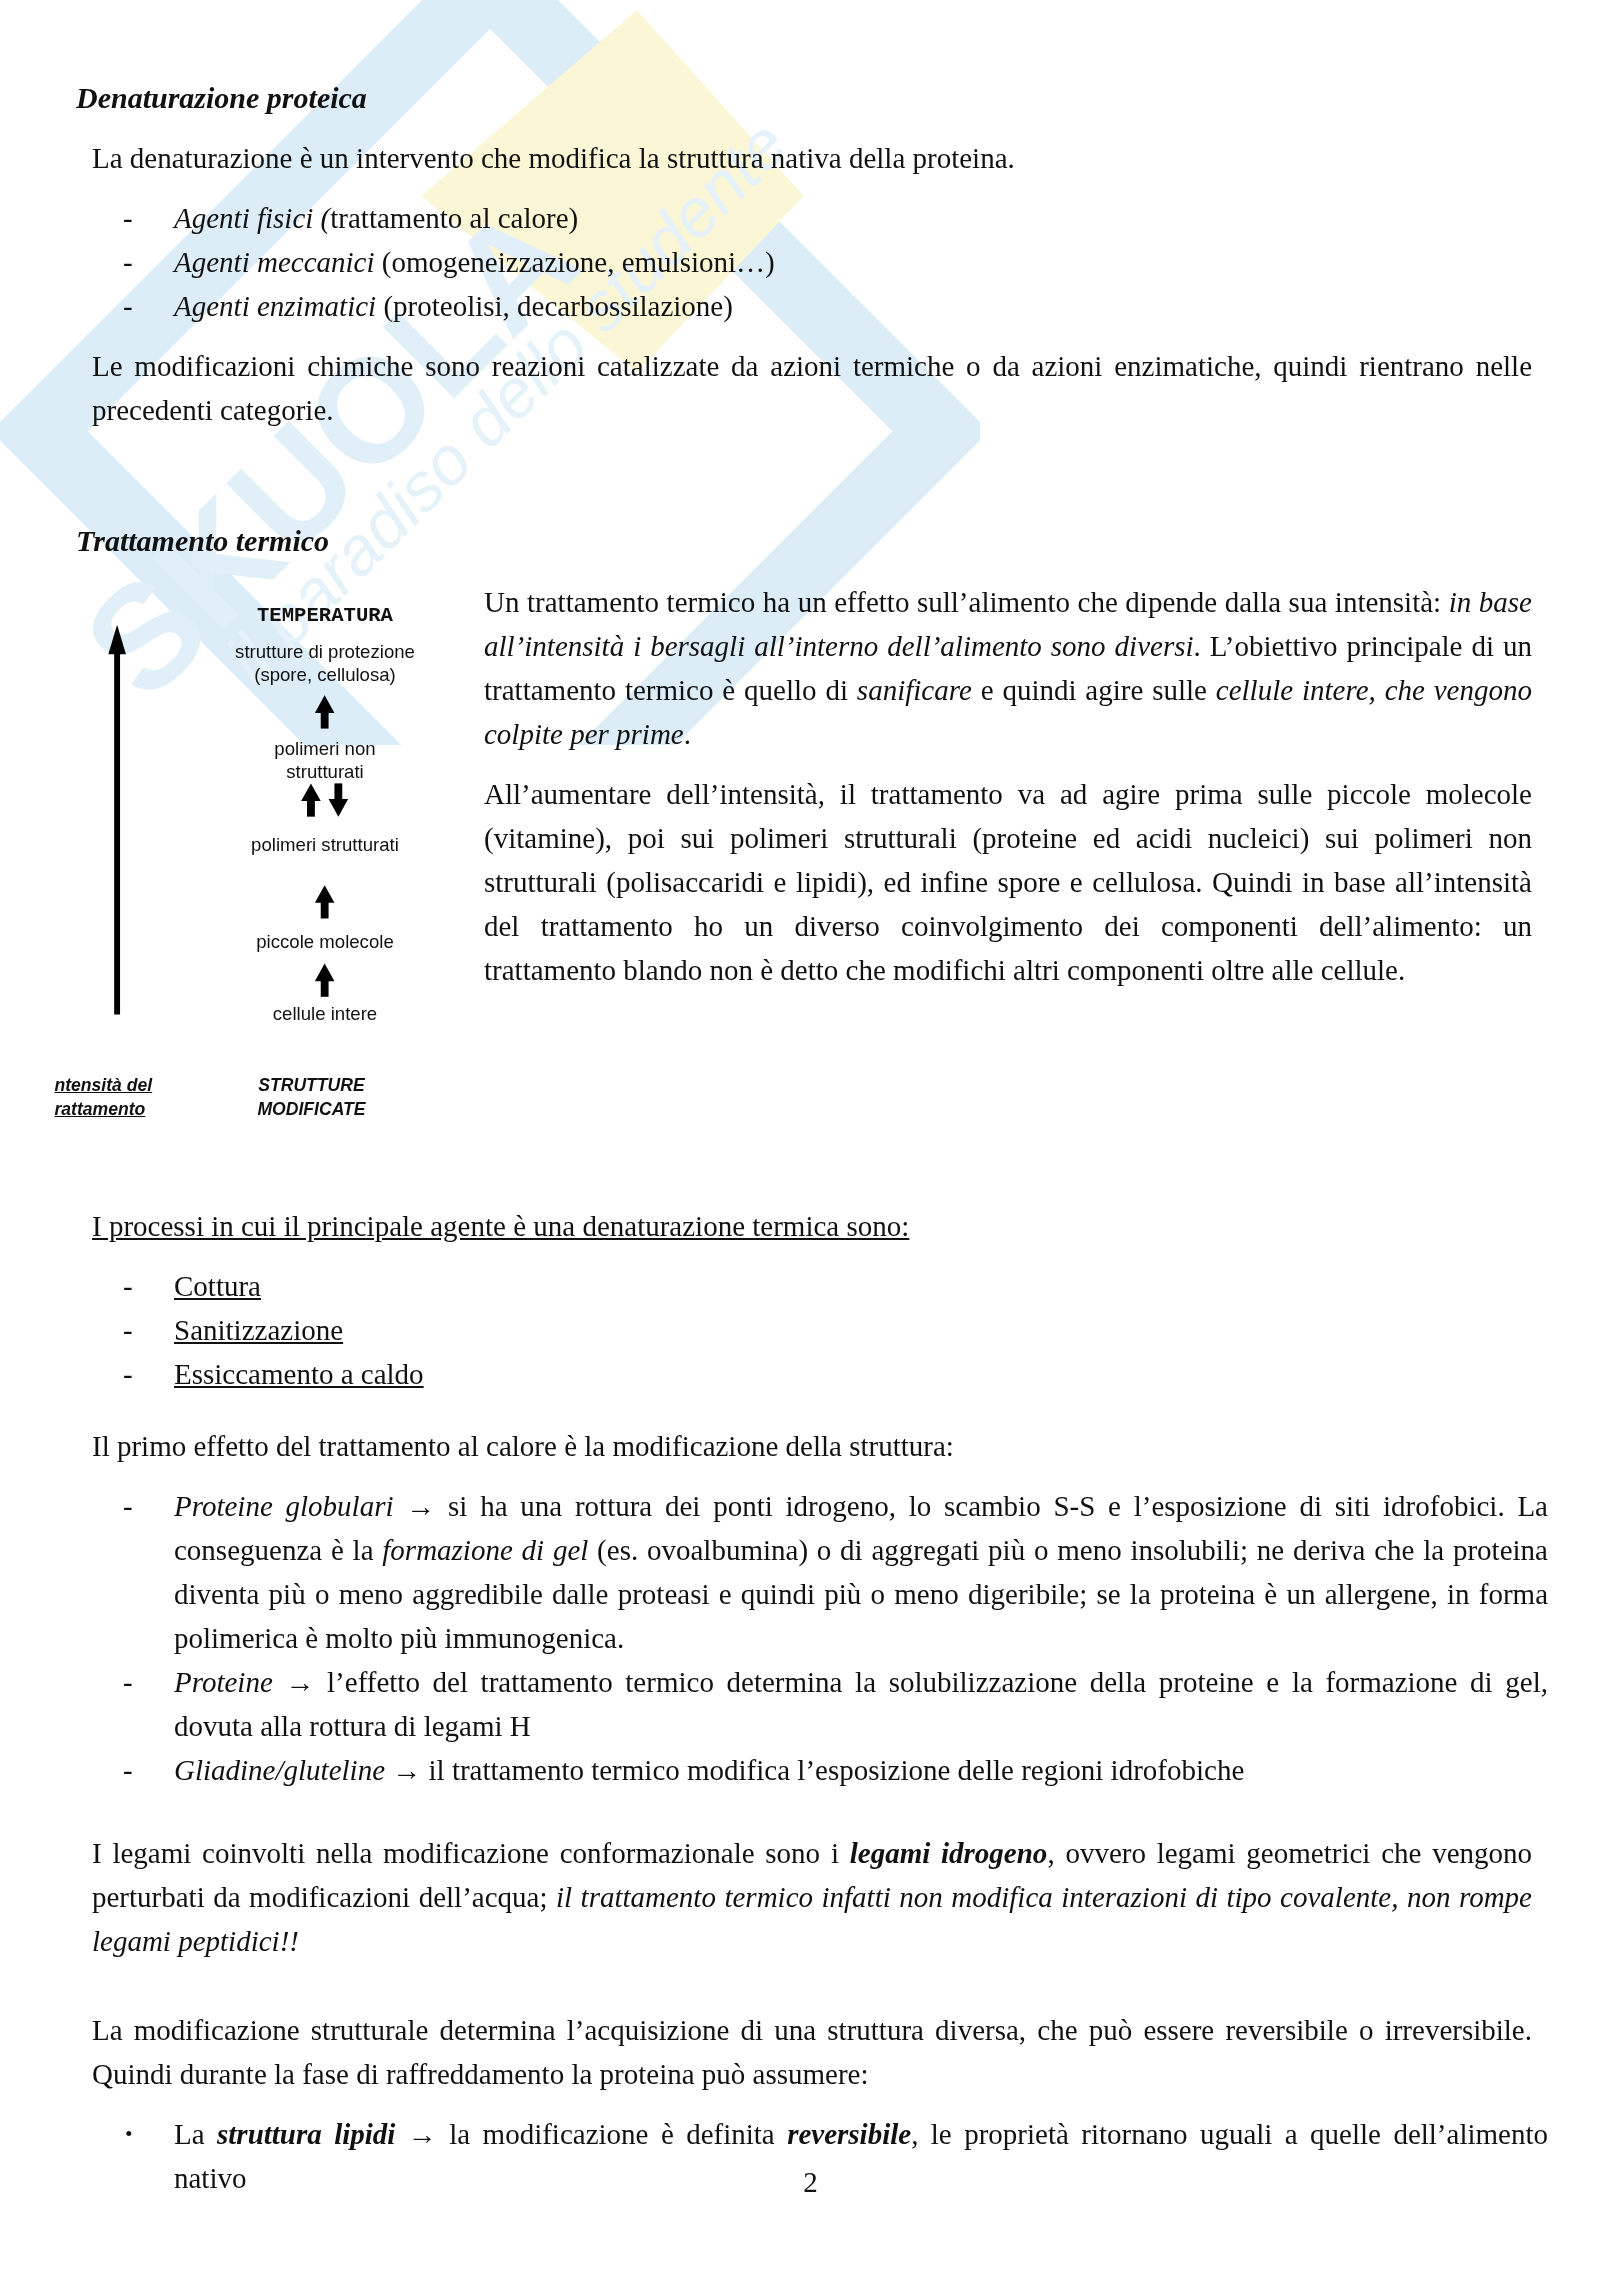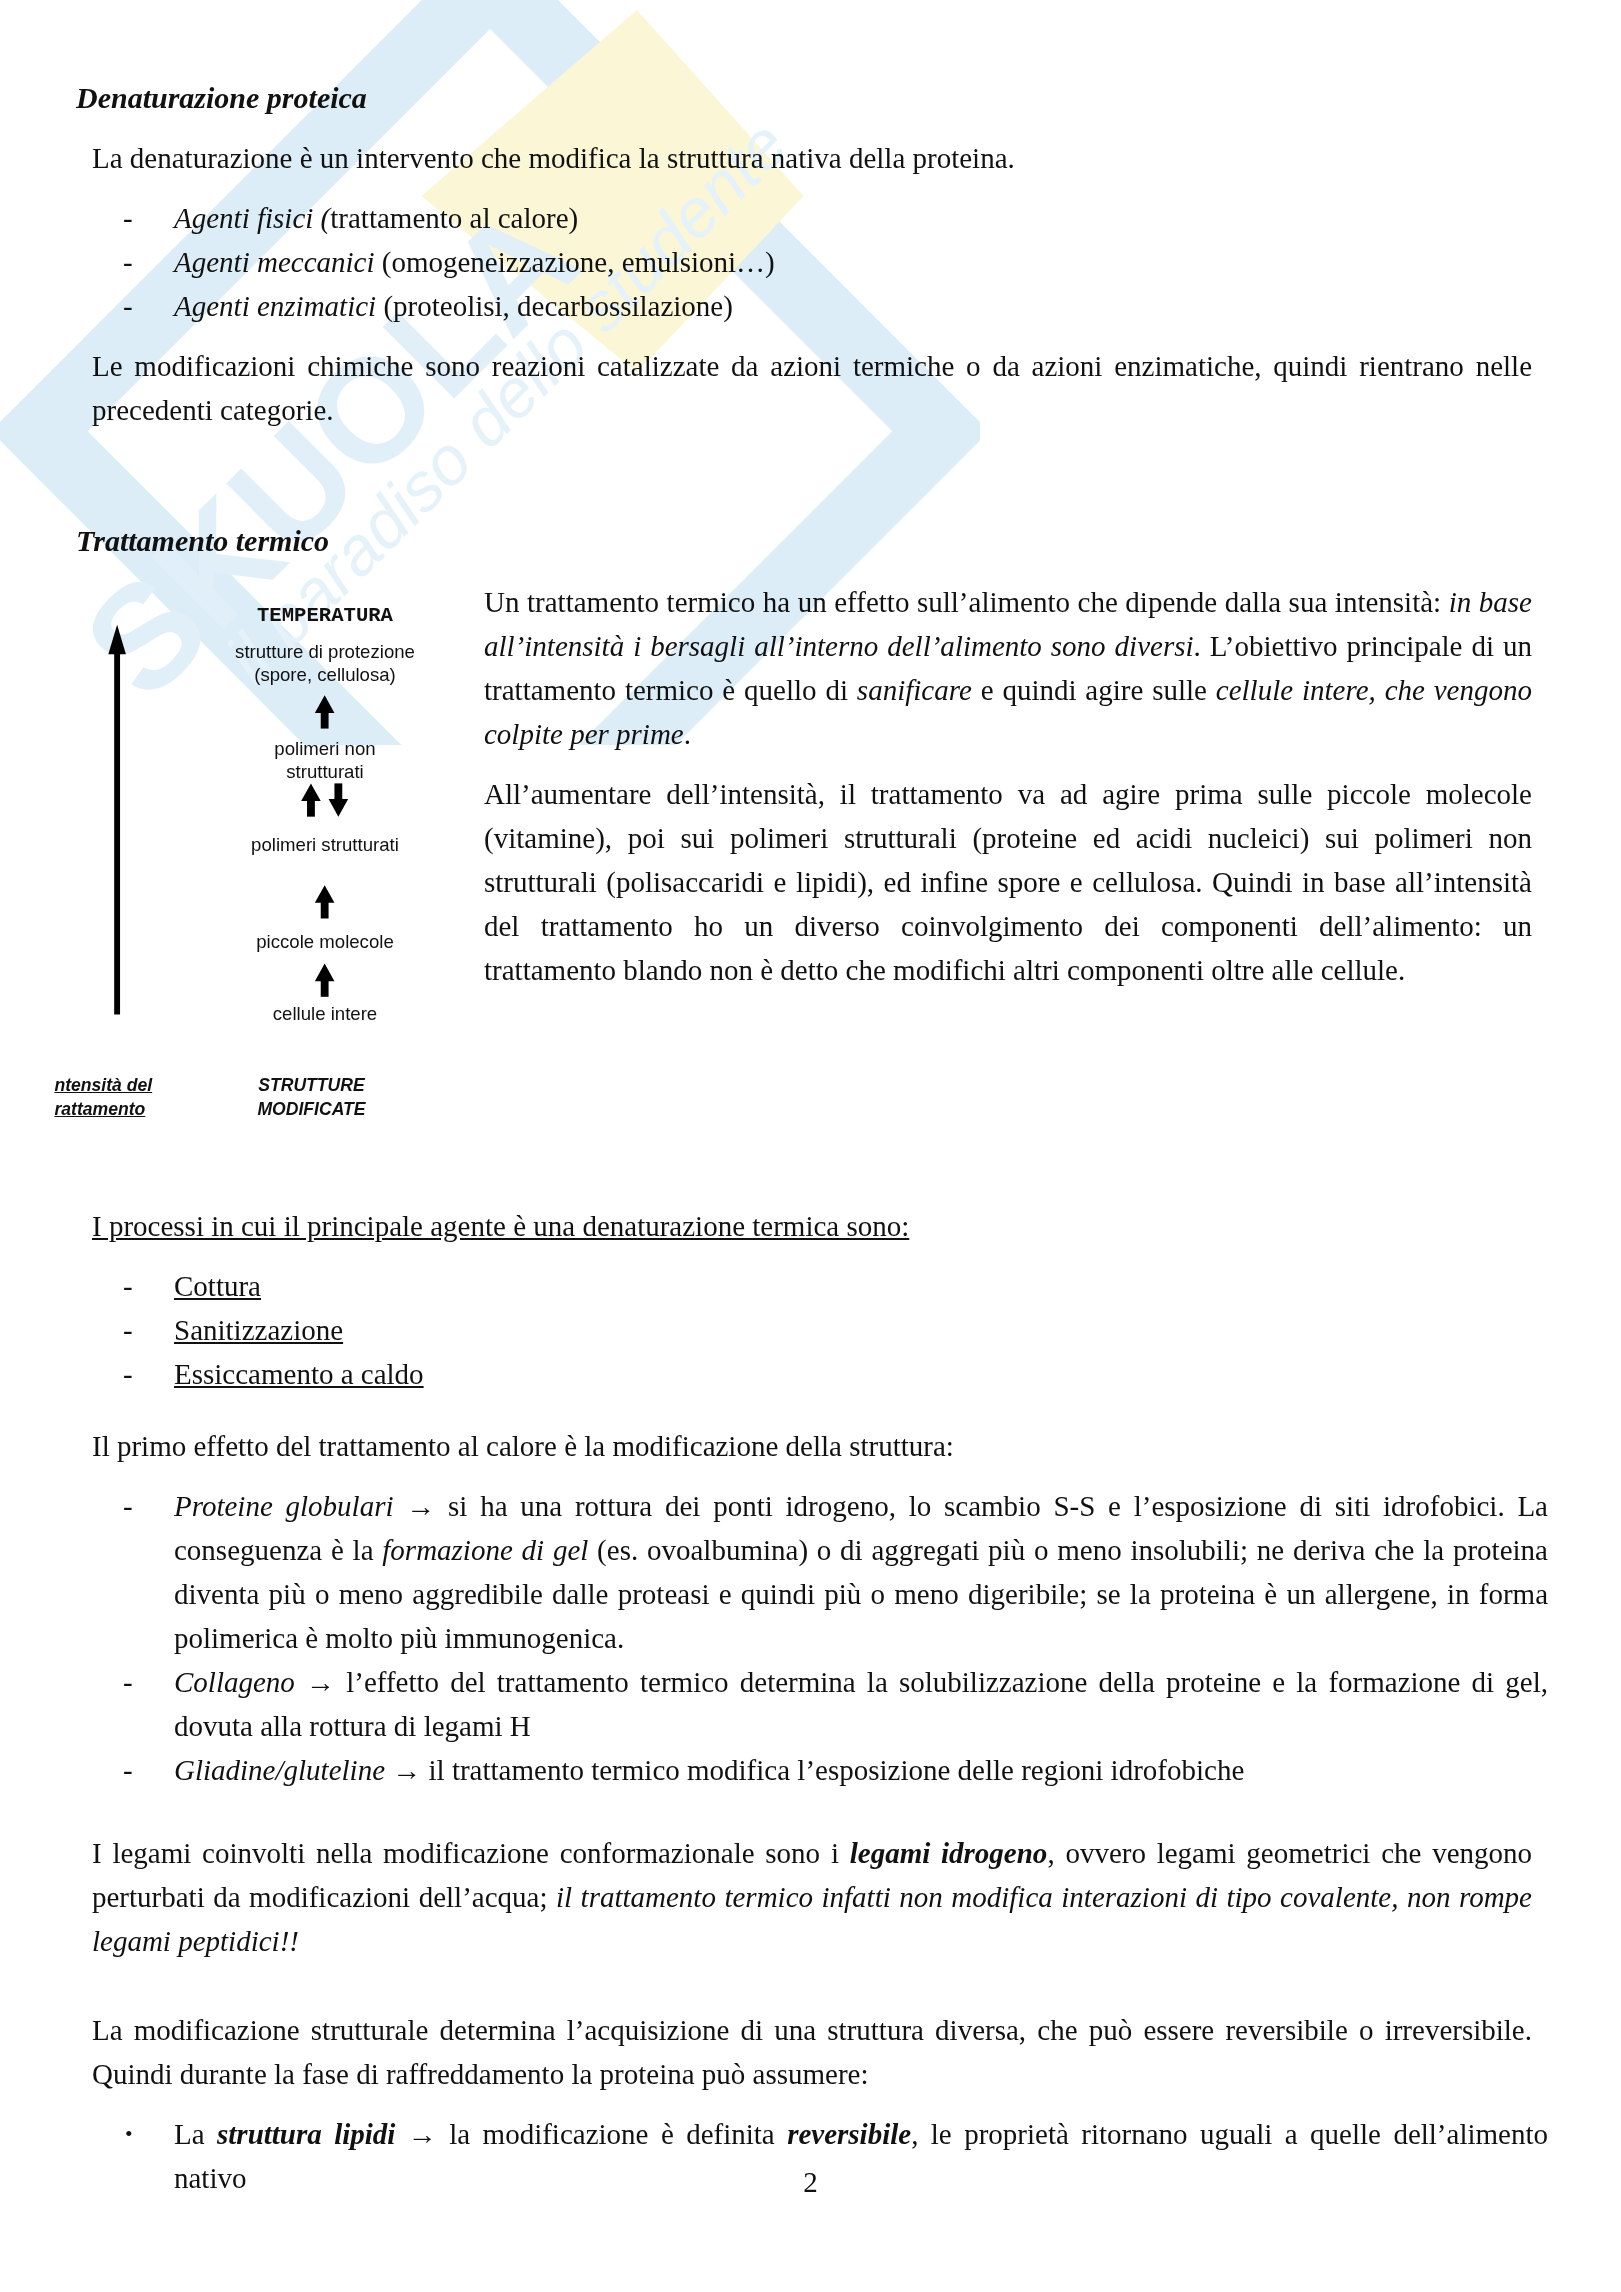--- a/index.html
+++ b/index.html
@@ -108,21 +108,21 @@
       <li><span class="mk">-</span><span>Cottura</span></li>
       <li><span class="mk">-</span><span>Sanitizzazione</span></li>
       <li><span class="mk">-</span><span>Essiccamento a caldo</span></li>
     </ul>
   </div>
 
   <div class="abs" style="top:1408px;">
     <p class="p">Il primo effetto del trattamento al calore è la modificazione della struttura:</p>
     <ul class="dash">
       <li><span class="mk">-</span><em>Proteine globulari</em><span> → </span><span>si ha una rottura dei ponti idrogeno, lo scambio S-S e l’esposizione di siti idrofobici. La conseguenza è la </span><em>formazione di gel</em><span> (es. ovoalbumina) o di aggregati più o meno insolubili; ne deriva che la proteina diventa più o meno aggredibile dalle proteasi e quindi più o meno digeribile; se la proteina è un allergene, in forma polimerica è molto più immunogenica.</span></li>
-      <li><span class="mk">-</span><em>Collageno</em><span> → </span><span>l’effetto del trattamento termico determina la solubilizzazione della proteine e la formazione di gel, dovuta alla rottura di legami H</span></li>
+      <li><span class="mk">-</span><em>Proteine</em><span> → </span><span>l’effetto del trattamento termico determina la solubilizzazione della proteine e la formazione di gel, dovuta alla rottura di legami H</span></li>
       <li><span class="mk">-</span><em>Gliadine/gluteline</em><span> → </span><span>il trattamento termico modifica l’esposizione delle regioni idrofobiche</span></li>
     </ul>
   </div>
 
   <div class="abs" style="top:1815px;">
     <p class="p"><span>I legami coinvolti nella modificazione conformazionale sono i </span><span class="bi">legami idrogeno</span><span>, ovvero legami geometrici che vengono perturbati da modificazioni dell’acqua; </span><em>il trattamento termico infatti non modifica interazioni di tipo covalente, non rompe legami peptidici!!</em></p>
   </div>
 
   <div class="abs" style="top:1992px;">
     <p class="p">La modificazione strutturale determina l’acquisizione di una struttura diversa, che può essere reversibile o irreversibile. Quindi durante la fase di raffreddamento la proteina può assumere:</p>

